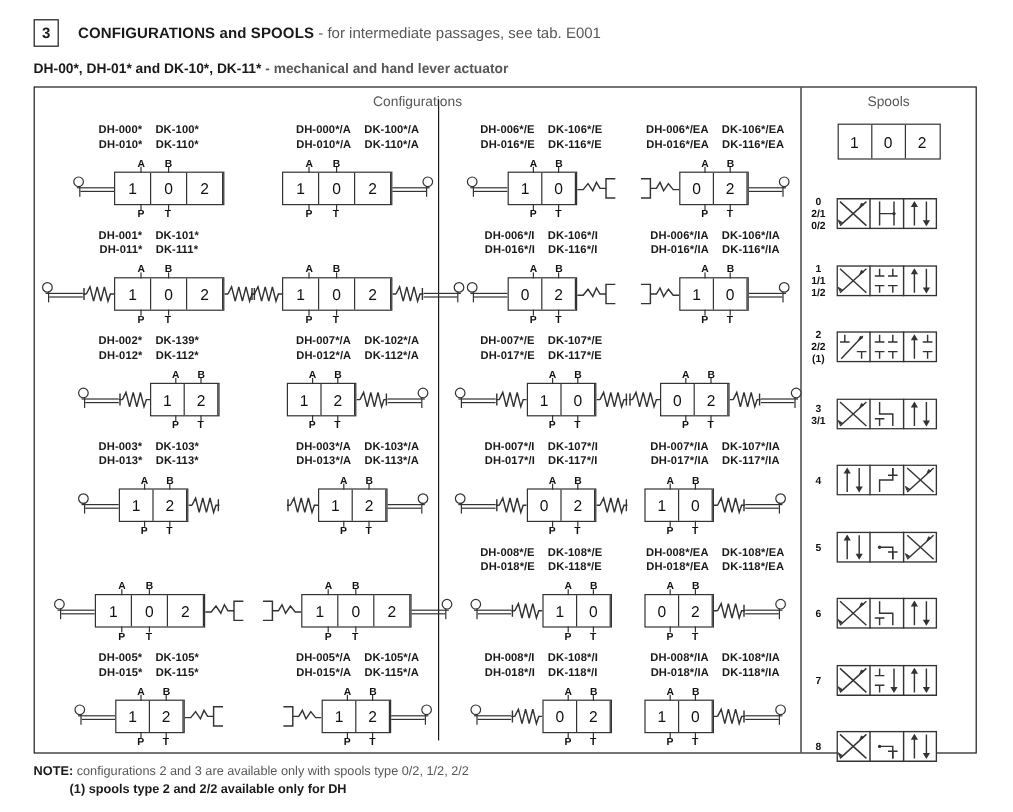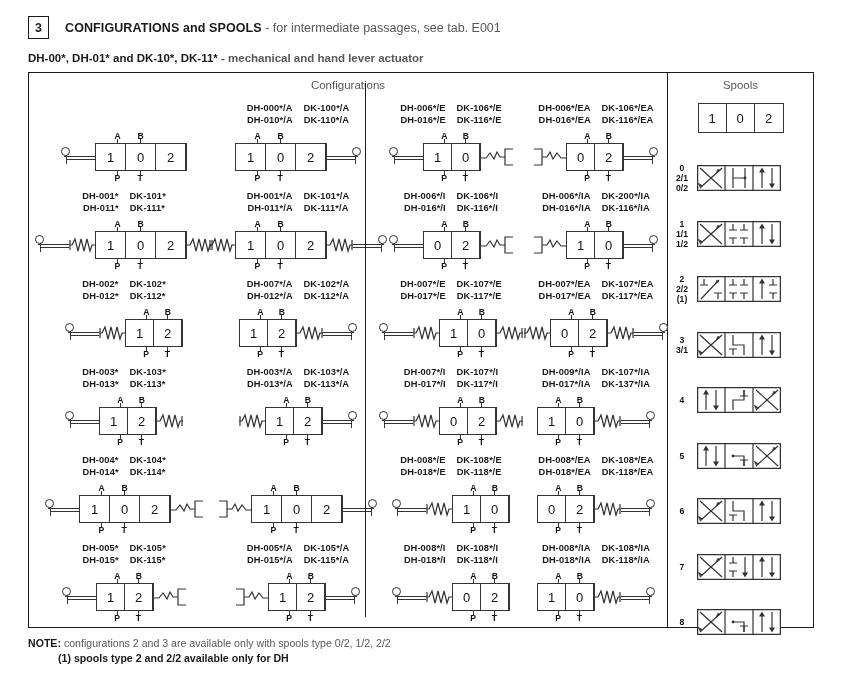--- a/index.html
+++ b/index.html
@@ -154,20 +154,24 @@
   </div>
 
   <div class="frame">
     <div class="colhead cfg">Configurations</div>
     <div class="colhead spl">Spools</div>
     <div class="vdiv d1"></div>
     <div class="vdiv inner"></div>
 
     <div class="cfg-grid" id="cfgGrid">
         <div class="cell">
+          <div class="codes">
+            <div><i>DH-000*</i><i class="c2">DK-100*</i></div>
+            <div><i>DH-010*</i><i class="c2">DK-110*</i></div>
+          </div>
           <div class="sym">
             <span class="act">
               <span class="lever lft">
                 <span class="knob"></span>
                 <span class="rod"></span>
                 <span class="rod2"></span>
                 <span class="stop"></span>
               </span>
             </span>
             <div class="body">
@@ -325,24 +329,20 @@
               <span class="spring">
                 <svg width="26" height="26" viewBox="0 0 26 26">
                   <path d="M0,13 L3,13 M3,13 L6,7 L9,19 L12,7 L15,19 L18,7 L21,19 L23,13 L26,13" fill="none" stroke="#333" stroke-width="1.2"></path>
                   <path d="M25,8 L25,18" fill="none" stroke="#333" stroke-width="1.2"></path>
                 </svg>
               </span>
             </span>
           </div>
         </div>
         <div class="cell">
-          <div class="codes">
-            <div><i>DH-001*/A</i><i class="c2">DK-101*/A</i></div>
-            <div><i>DH-011*/A</i><i class="c2">DK-111*/A</i></div>
-          </div>
           <div class="sym">
             <span class="act">
               <span class="spring">
                 <svg width="26" height="26" viewBox="0 0 26 26">
                   <path d="M0,13 L3,13 M3,13 L6,7 L9,19 L12,7 L15,19 L18,7 L21,19 L23,13 L26,13" fill="none" stroke="#333" stroke-width="1.2"></path>
                   <path d="M1,8 L1,18" fill="none" stroke="#333" stroke-width="1.2"></path>
                 </svg>
               </span>
             </span>
             <div class="body">
@@ -405,21 +405,21 @@
                 <svg width="32" height="26" viewBox="0 0 32 26">
                   <path d="M32,5 L24,5 L24,21 L32,21" fill="none" stroke="#333" stroke-width="1.2"></path>
                   <path d="M24,13 L19,13 L16,8 L13,15 L9,9 L5,14 L0,14" fill="none" stroke="#333" stroke-width="1.2"></path>
                 </svg>
               </span>
             </span>
           </div>
         </div>
         <div class="cell">
           <div class="codes">
-            <div><i>DH-006*/IA</i><i class="c2">DK-200*/IA</i></div>
+            <div><i>DH-006*/IA</i><i class="c2">DK-106*/IA</i></div>
             <div><i>DH-016*/IA</i><i class="c2">DK-116*/IA</i></div>
           </div>
           <div class="sym">
             <span class="act">
               <span class="detent">
                 <svg width="32" height="26" viewBox="0 0 32 26">
                   <path d="M0,5 L8,5 L8,21 L0,21" fill="none" stroke="#333" stroke-width="1.2"></path>
                   <path d="M8,13 L13,13 L16,8 L19,15 L23,9 L27,14 L32,14" fill="none" stroke="#333" stroke-width="1.2"></path>
                 </svg>
               </span>
@@ -441,21 +441,21 @@
                 <span class="knob"></span>
                 <span class="rod"></span>
                 <span class="rod2"></span>
                 <span class="stop"></span>
               </span>
             </span>
           </div>
         </div>
         <div class="cell">
           <div class="codes">
-            <div><i>DH-002*</i><i class="c2">DK-102*</i></div>
+            <div><i>DH-002*</i><i class="c2">DK-139*</i></div>
             <div><i>DH-012*</i><i class="c2">DK-112*</i></div>
           </div>
           <div class="sym">
             <span class="act">
               <span class="lever lft">
                 <span class="knob"></span>
                 <span class="rod"></span>
                 <span class="rod2"></span>
                 <span class="stop"></span>
               </span>
@@ -552,24 +552,20 @@
               <span class="spring">
                 <svg width="26" height="26" viewBox="0 0 26 26">
                   <path d="M0,13 L3,13 M3,13 L6,7 L9,19 L12,7 L15,19 L18,7 L21,19 L23,13 L26,13" fill="none" stroke="#333" stroke-width="1.2"></path>
                   <path d="M25,8 L25,18" fill="none" stroke="#333" stroke-width="1.2"></path>
                 </svg>
               </span>
             </span>
           </div>
         </div>
         <div class="cell">
-          <div class="codes">
-            <div><i>DH-007*/EA</i><i class="c2">DK-107*/EA</i></div>
-            <div><i>DH-017*/EA</i><i class="c2">DK-117*/EA</i></div>
-          </div>
           <div class="sym">
             <span class="act">
               <span class="spring">
                 <svg width="26" height="26" viewBox="0 0 26 26">
                   <path d="M0,13 L3,13 M3,13 L6,7 L9,19 L12,7 L15,19 L18,7 L21,19 L23,13 L26,13" fill="none" stroke="#333" stroke-width="1.2"></path>
                   <path d="M1,8 L1,18" fill="none" stroke="#333" stroke-width="1.2"></path>
                 </svg>
               </span>
             </span>
             <div class="body">
@@ -709,22 +705,22 @@
                 <svg width="26" height="26" viewBox="0 0 26 26">
                   <path d="M0,13 L3,13 M3,13 L6,7 L9,19 L12,7 L15,19 L18,7 L21,19 L23,13 L26,13" fill="none" stroke="#333" stroke-width="1.2"></path>
                   <path d="M25,8 L25,18" fill="none" stroke="#333" stroke-width="1.2"></path>
                 </svg>
               </span>
             </span>
           </div>
         </div>
         <div class="cell">
           <div class="codes">
-            <div><i>DH-009*/IA</i><i class="c2">DK-107*/IA</i></div>
-            <div><i>DH-017*/IA</i><i class="c2">DK-137*/IA</i></div>
+            <div><i>DH-007*/IA</i><i class="c2">DK-107*/IA</i></div>
+            <div><i>DH-017*/IA</i><i class="c2">DK-117*/IA</i></div>
           </div>
           <div class="sym">
             <span class="act" style="width: 0px;"></span>
             <div class="body">
               <div class="box w26">1</div>
               <div class="box w26">0</div>
               <span class="plab pt-a" style="left: 17.36px;">A</span>
               <span class="tick up" style="left: 19.86px;"></span>
               <span class="plab pt-b" style="left: 38.64px;">B</span>
               <span class="tick up" style="left: 41.14px;"></span>
@@ -743,24 +739,20 @@
               <span class="lever rgt">
                 <span class="knob"></span>
                 <span class="rod"></span>
                 <span class="rod2"></span>
                 <span class="stop"></span>
               </span>
             </span>
           </div>
         </div>
         <div class="cell">
-          <div class="codes">
-            <div><i>DH-004*</i><i class="c2">DK-104*</i></div>
-            <div><i>DH-014*</i><i class="c2">DK-114*</i></div>
-          </div>
           <div class="sym">
             <span class="act">
               <span class="lever lft">
                 <span class="knob"></span>
                 <span class="rod"></span>
                 <span class="rod2"></span>
                 <span class="stop"></span>
               </span>
             </span>
             <div class="body">

